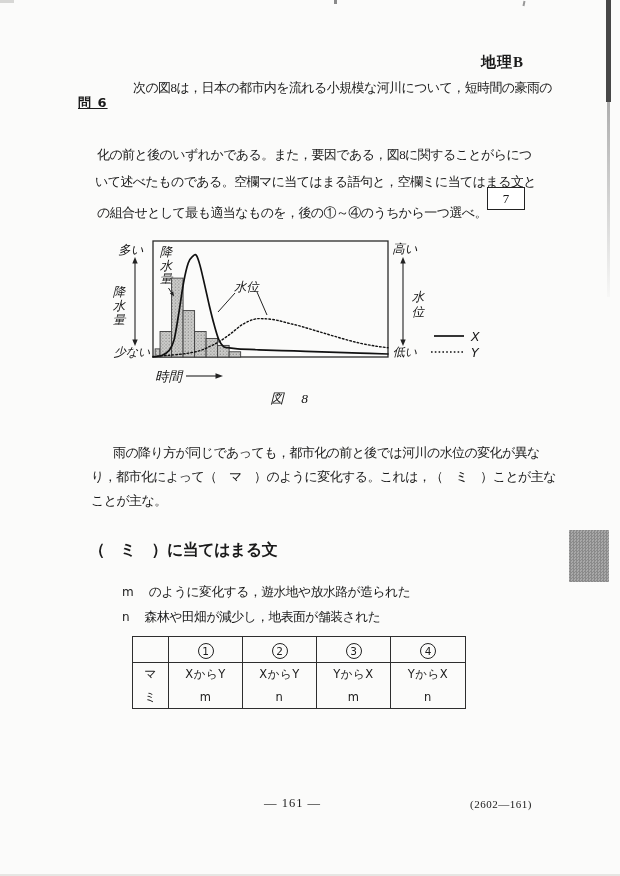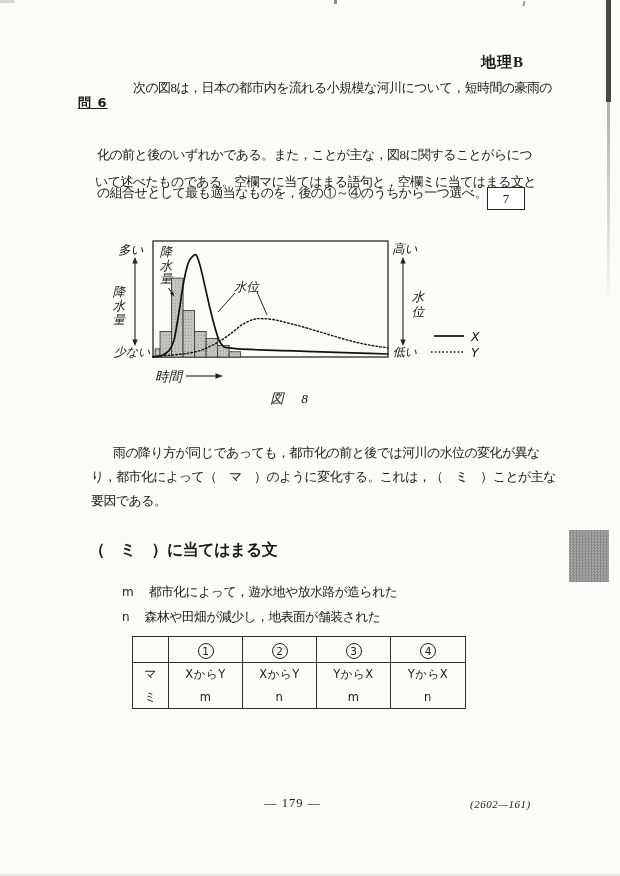--- a/index.html
+++ b/index.html
@@ -14,21 +14,21 @@
   .qlabel{font-family:"DejaVu Sans","Liberation Sans",sans-serif;font-weight:bold;font-size:13px;letter-spacing:1px;}
   .opt-head{font-family:"DejaVu Sans","Liberation Sans",sans-serif;font-weight:bold;font-size:16px;letter-spacing:-0.5px;}
   .opt-key{font-family:"DejaVu Sans","Liberation Sans",sans-serif;font-size:12px;}
   .opt-text{font-size:12.8px;letter-spacing:-0.5px;}
   .ansbox{
     position:absolute;left:487px;top:187px;width:36px;height:21px;
     border:1.6px solid #222;display:flex;align-items:center;justify-content:center;
     font-size:13px;background:#fff;
   }
   .footer-num{font-size:12.5px;letter-spacing:1px;}
-  .footer-code{font-size:11px;letter-spacing:0.5px;font-style:italic;}
+  .footer-code{font-size:11px;letter-spacing:0.5px;}
   
   .edge-dark{position:absolute;left:606px;top:0;width:5px;height:102px;background:#474747;}
   .edge-light{position:absolute;left:607px;top:102px;width:3px;height:195px;
     background:linear-gradient(#aeaeae,rgba(174,174,174,0.05));}
   .tick1{position:absolute;left:334px;top:0;width:3px;height:4px;background:#8a8a8a;}
   .tick2{position:absolute;left:523px;top:1px;width:2px;height:5px;background:#999;transform:rotate(12deg);}
   .corner-smudge{position:absolute;left:0;top:0;width:14px;height:3px;background:#d7d7d5;}
   .bottom-edge{position:absolute;left:0;bottom:0;width:620px;height:2px;background:#e6e6e3;}
   .speckle{
     position:absolute;left:569px;top:530px;width:40px;height:52px;
@@ -64,23 +64,23 @@
   <div class="tick2"></div>
   <div class="edge-dark"></div>
   <div class="edge-light"></div>
   <div class="bottom-edge"></div>
   <div class="speckle"></div>
 
   <div class="abs title" style="left:481px;top:53px;">地理B</div>
 
   <div class="abs qlabel" style="left:78px;top:94px;text-decoration:underline;">問 6</div>
   <div class="abs jline" style="left:111px;top:80px;margin-left:22px;">次の図8は，日本の都市内を流れる小規模な河川について，短時間の豪雨の</div>
-  <div class="abs jline" style="left:97px;top:147px;">化の前と後のいずれかである。また，ことが主な，図8に関することがらにつ</div>
+  <div class="abs jline" style="left:97px;top:147px;">化の前と後のいずれかである。また，要因である，図8に関することがらにつ</div>
   <div class="abs jline" style="left:95px;top:174px;">いて述べたものである。空欄マに当てはまる語句と，空欄ミに当てはまる文と</div>
-  <div class="abs jline" style="left:97px;top:185px;">の組合せとして最も適当なものを，後の①～④のうちから一つ選べ。</div>
+  <div class="abs jline" style="left:97px;top:205px;">の組合せとして最も適当なものを，後の①～④のうちから一つ選べ。</div>
   <div class="ansbox">
     <span>7</span>
   </div>
 
   <div class="fig">
     <svg width="440" height="175" viewBox="0 0 440 175">
       <defs>
         <pattern id="halftone" width="3.2" height="3.2" patternUnits="userSpaceOnUse">
           <rect width="3.2" height="3.2" fill="#cfcfcd"></rect>
           <circle cx="1" cy="1" r="0.75" fill="#8f8f8d"></circle>
@@ -144,25 +144,25 @@
       <text class="latin" x="386" y="106">X</text>
       <line x1="346" y1="117" x2="380" y2="117" stroke="#111" stroke-width="1.4" stroke-dasharray="1.6 2.2"></line>
       <text class="latin" x="386" y="122">Y</text>
 
       <text class="caption" x="205" y="168" text-anchor="middle">図　8</text>
     </svg>
   </div>
 
   <div class="abs jline" style="left:113px;top:445px;">雨の降り方が同じであっても，都市化の前と後では河川の水位の変化が異な</div>
   <div class="abs jline" style="left:91px;top:469px;">り，都市化によって（　マ　）のように変化する。これは，（　ミ　）ことが主な</div>
-  <div class="abs jline" style="left:91px;top:493px;">要因である。</div>
+  <div class="abs jline" style="left:91px;top:493px;">ことが主な。</div>
 
   <div class="abs opt-head" style="left:89px;top:540px;">（　ミ　）に当てはまる文</div>
   <div class="abs" style="left:106px;top:564px;">
-    <span class="opt-key">m</span><span style="display:inline-block;width:15px;"></span><span class="opt-text">都市化によって，遊水地や放水路が造られた</span>
+    <span class="opt-key">m</span><span style="display:inline-block;width:15px;"></span><span class="opt-text">のように変化する，遊水地や放水路が造られた</span>
   </div>
   <div class="abs" style="left:106px;top:589px;text-align:right;">
     <span class="opt-key">n</span><span style="display:inline-block;width:15px;"></span><span class="opt-text">森林や田畑が減少し，地表面が舗装された</span>
   </div>
 
   <table class="anstable">
     <colgroup>
         <col style="width:36px">
         <col style="width:74px">
         <col style="width:74px">
@@ -187,16 +187,16 @@
     <tr class="low" style="height:22px">
       <td class="lbl">ミ</td>
       <td class="val">m</td>
       <td class="val">n</td>
       <td class="val">m</td>
       <td class="val">n</td>
     </tr>
   </tbody>
     </table>
 
-  <div class="abs footer-num" style="left:264px;top:796px;">— 179 —</div>
+  <div class="abs footer-num" style="left:264px;top:796px;">— 161 —</div>
   <div class="abs footer-code" style="left:470px;top:798px;">(2602—161)</div>
 
 </div>
 
 </body></html>

